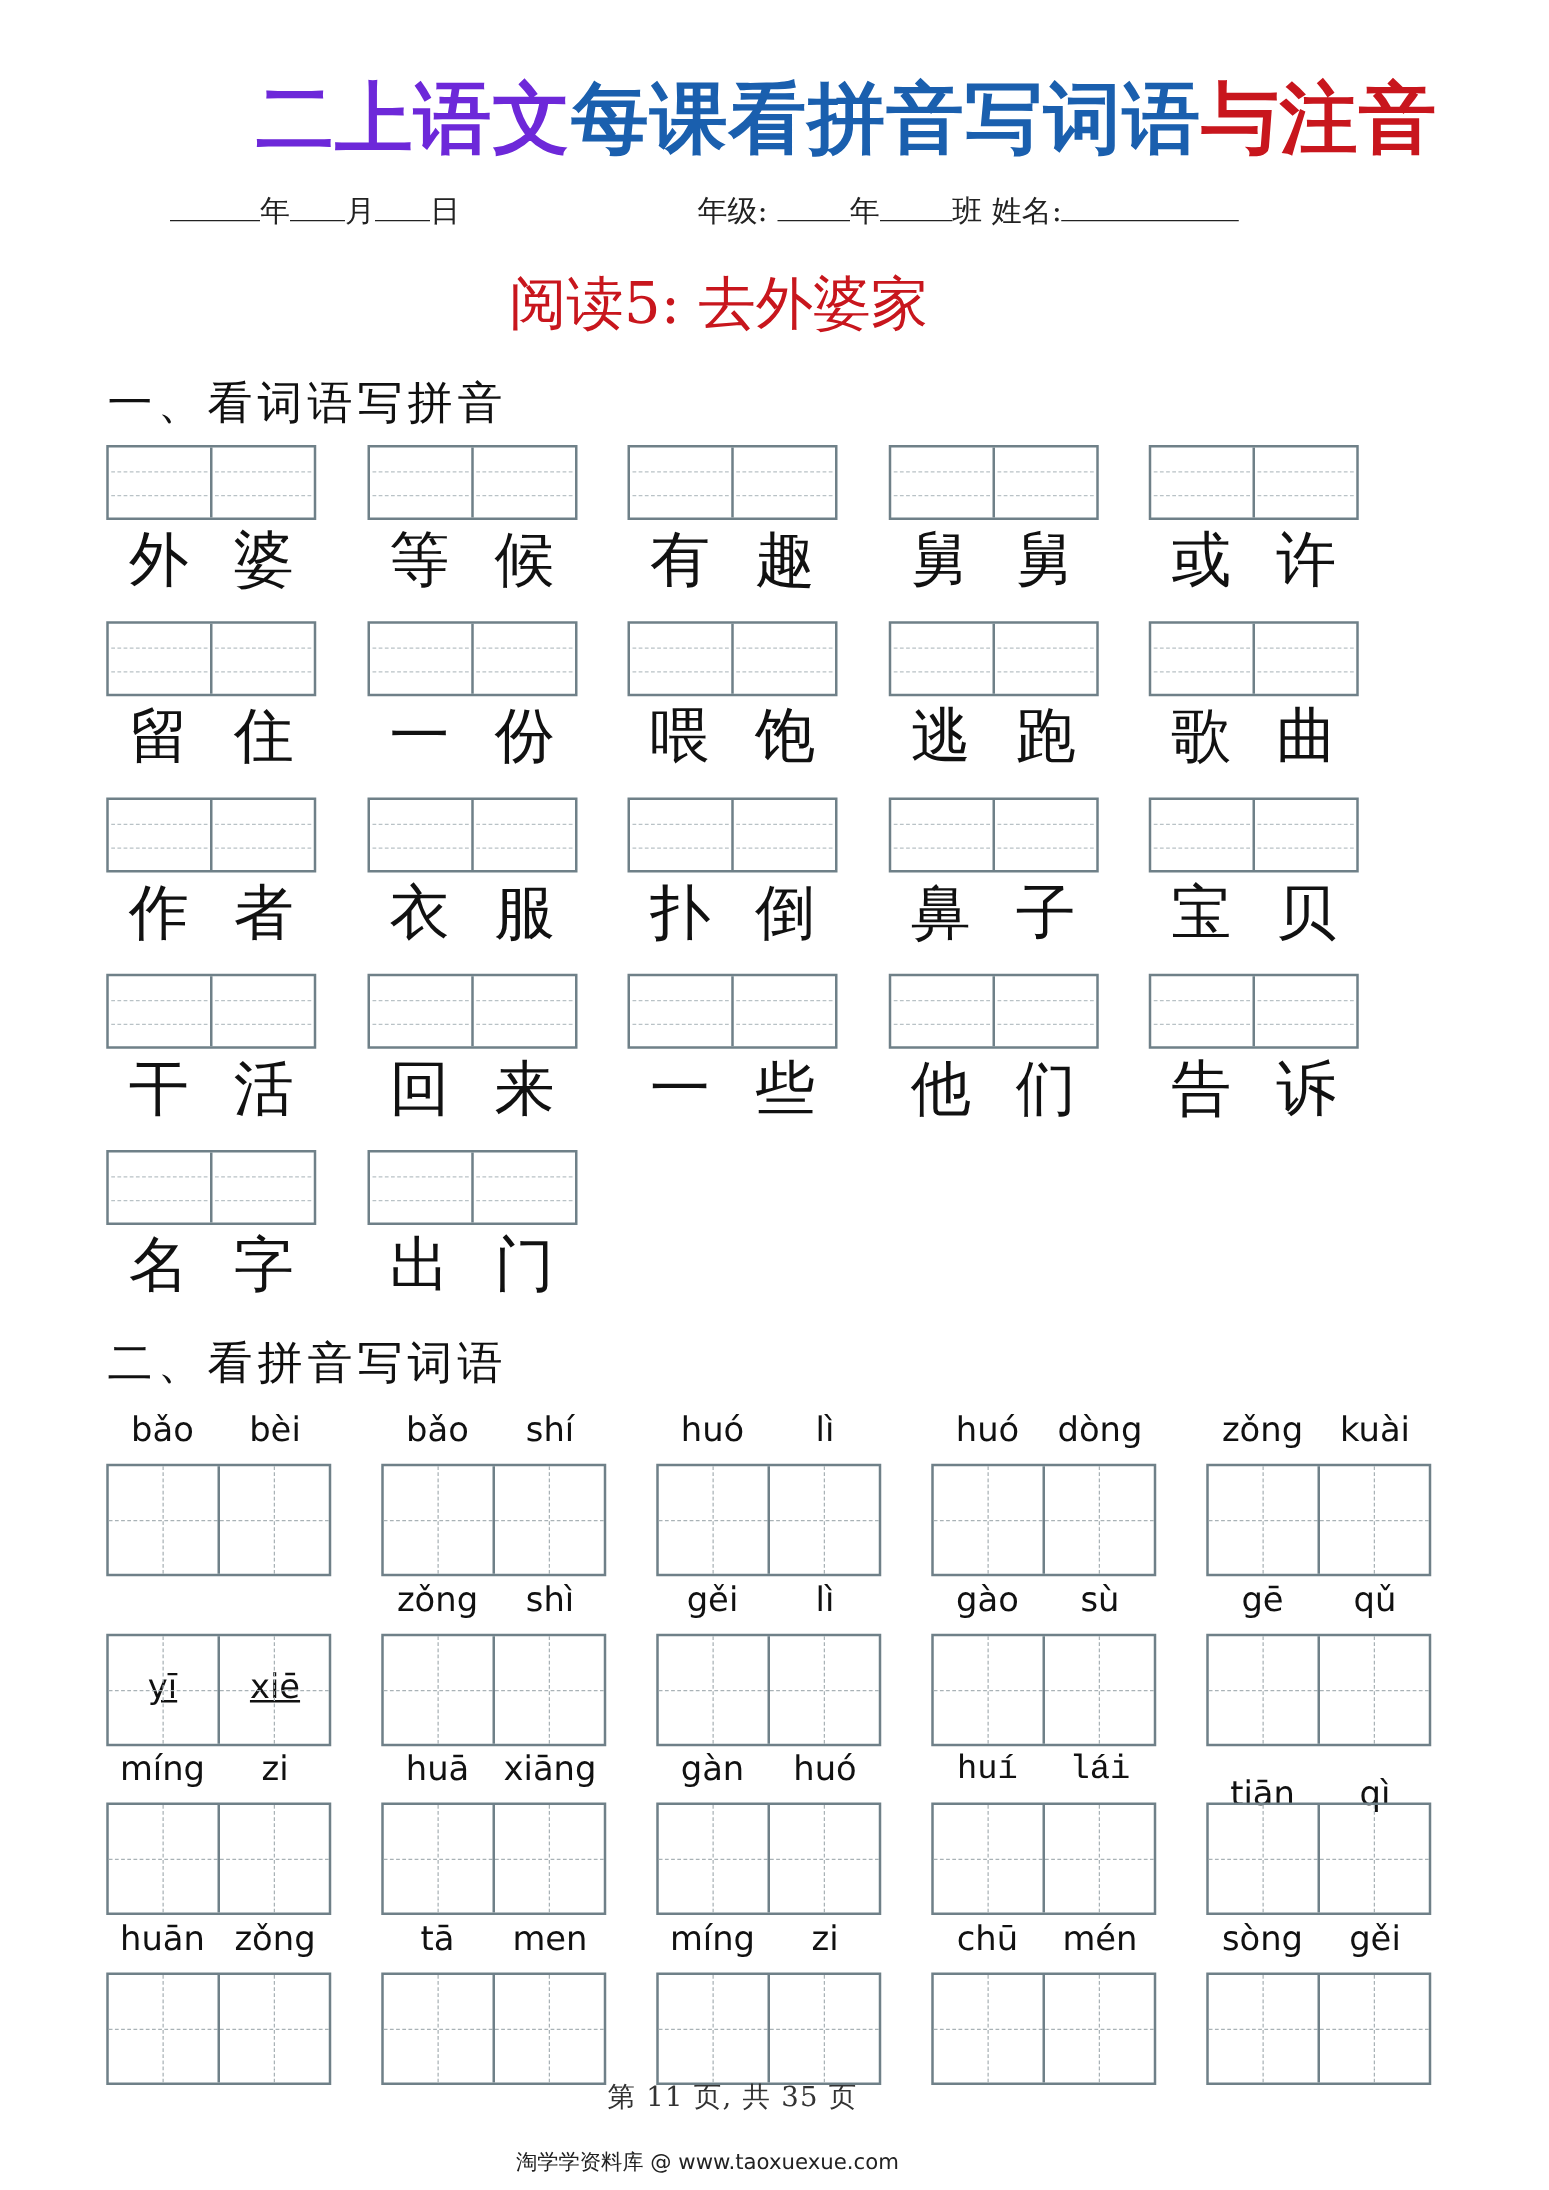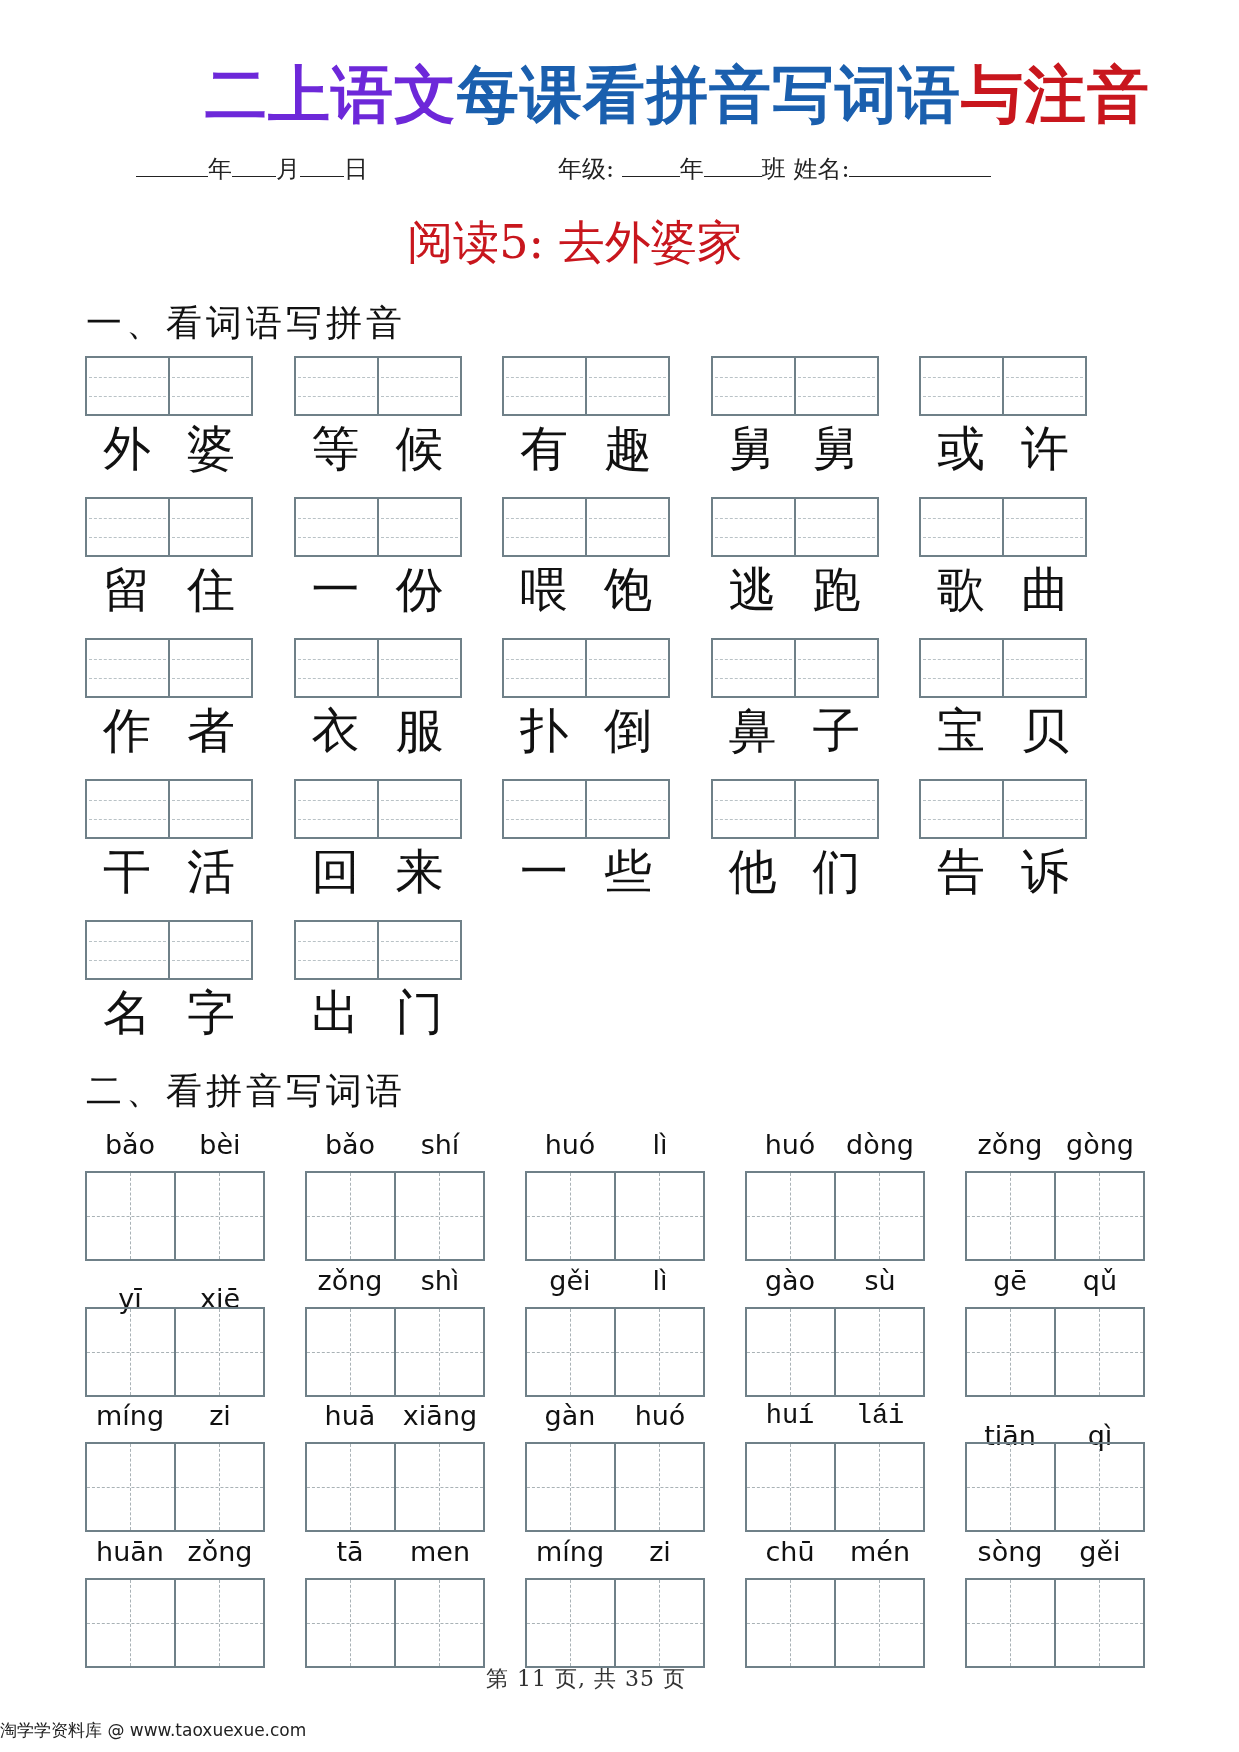--- a/index.html
+++ b/index.html
@@ -24,21 +24,21 @@
   .word { width: 168px; display: flex; justify-content: space-around; font-size: 48px; line-height: 56px; color: #111; }
   
   .tz-box { width: 180px; height: 90px; border: 2px solid #6f8088; box-sizing: border-box; display: flex; }
   .tz-cell { flex: 1; position: relative; }
   .tz-cell + .tz-cell { border-left: 2px solid #6f8088; }
   .tz-cell .h { position: absolute; left: 0; right: 0; top: 43px; border-top: 1.5px dashed #a9b2b6; }
   .tz-cell .v { position: absolute; top: 0; bottom: 0; left: 43px; border-left: 1.5px dashed #a9b2b6; }
   .pinyin { width: 180px; display: flex; justify-content: space-around; font-family: "DejaVu Sans", "Liberation Sans", sans-serif; font-size: 27px; line-height: 36px; color: #111; }
   .pinyin span { display: inline-block; width: 90px; text-align: center; }
   .page-num { left: 0; width: 1172px; top: 1664px; text-align: center; font-size: 22px; color: #333; line-height: 30px; letter-spacing: 1px; }
-  .footer { left: 0; width: 1132px; top: 1718px; font-family: "DejaVu Sans", "Liberation Sans", sans-serif; font-size: 17px; color: #222; line-height: 24px; }
+  .footer { left: 0; width: 1132px; top: 1718px; text-align: center; font-family: "DejaVu Sans", "Liberation Sans", sans-serif; font-size: 17px; color: #222; line-height: 24px; }
 </style>
 </head>
 <body>
 
 <div class="abs title"><span class="t1">二上语文</span><span class="t2">每课看拼音写词语</span><span class="t3">与注音</span></div>
 
 <div class="abs info" style="left:136px;">
   <span class="blank" style="width:72px;"></span><span>年</span><span class="blank" style="width:44px;"></span><span>月</span><span class="blank" style="width:44px;"></span><span>日</span>
 </div>
 <div class="abs info" style="left:558px;">
@@ -416,33 +416,33 @@
         <div class="h"></div>
         <div class="v"></div>
       </div>
       <div class="tz-cell">
         <div class="h"></div>
         <div class="v"></div>
       </div>
     </div>
     <div class="abs pinyin" style="left: 965px; top: 1127px;">
       <span>zǒng</span>
-      <span>gòng</span>
+      <span>kuài</span>
     </div>
     <div class="abs tz-box" style="left: 965px; top: 1171px;">
       <div class="tz-cell">
         <div class="h"></div>
         <div class="v"></div>
       </div>
       <div class="tz-cell">
         <div class="h"></div>
         <div class="v"></div>
       </div>
     </div>
-    <div class="abs pinyin" style="left: 85px; top: 1281px;">
+    <div class="abs pinyin" style="left: 85px; top: 1332px; text-decoration: underline;">
       <span>yī</span>
       <span>xiē</span>
     </div>
     <div class="abs tz-box" style="left: 85px; top: 1306.5px;">
       <div class="tz-cell">
         <div class="h"></div>
         <div class="v"></div>
       </div>
       <div class="tz-cell">
         <div class="h"></div>

